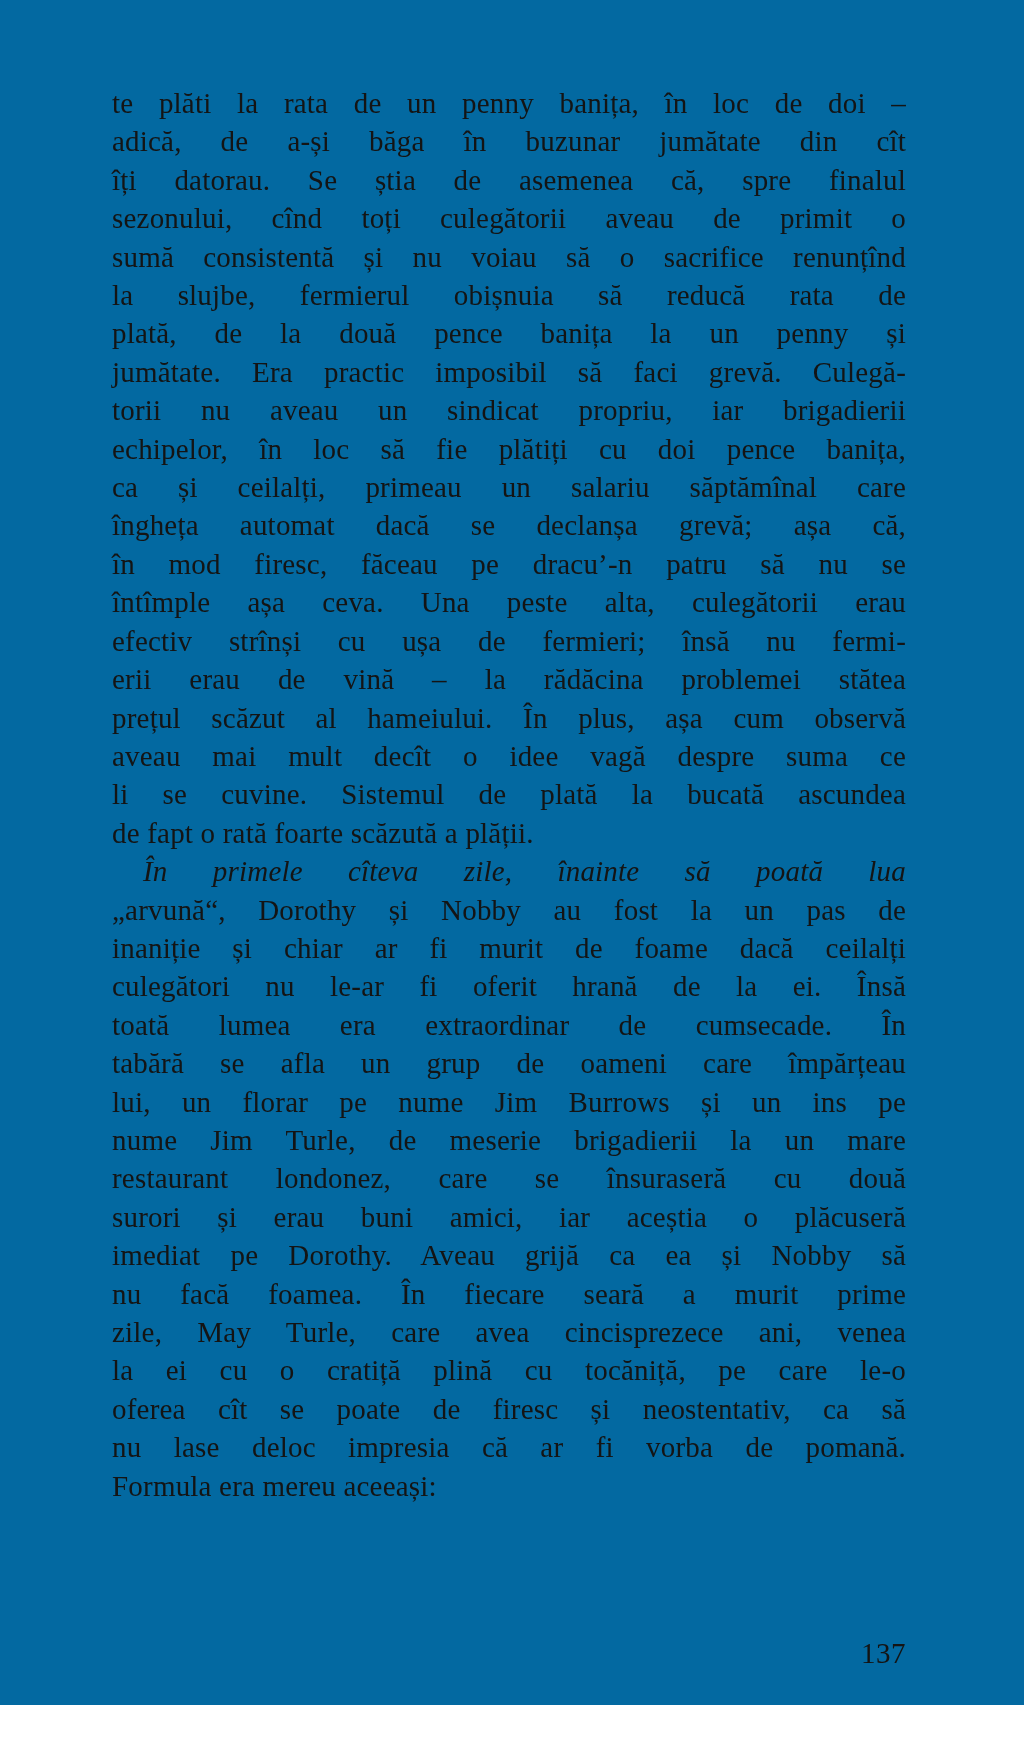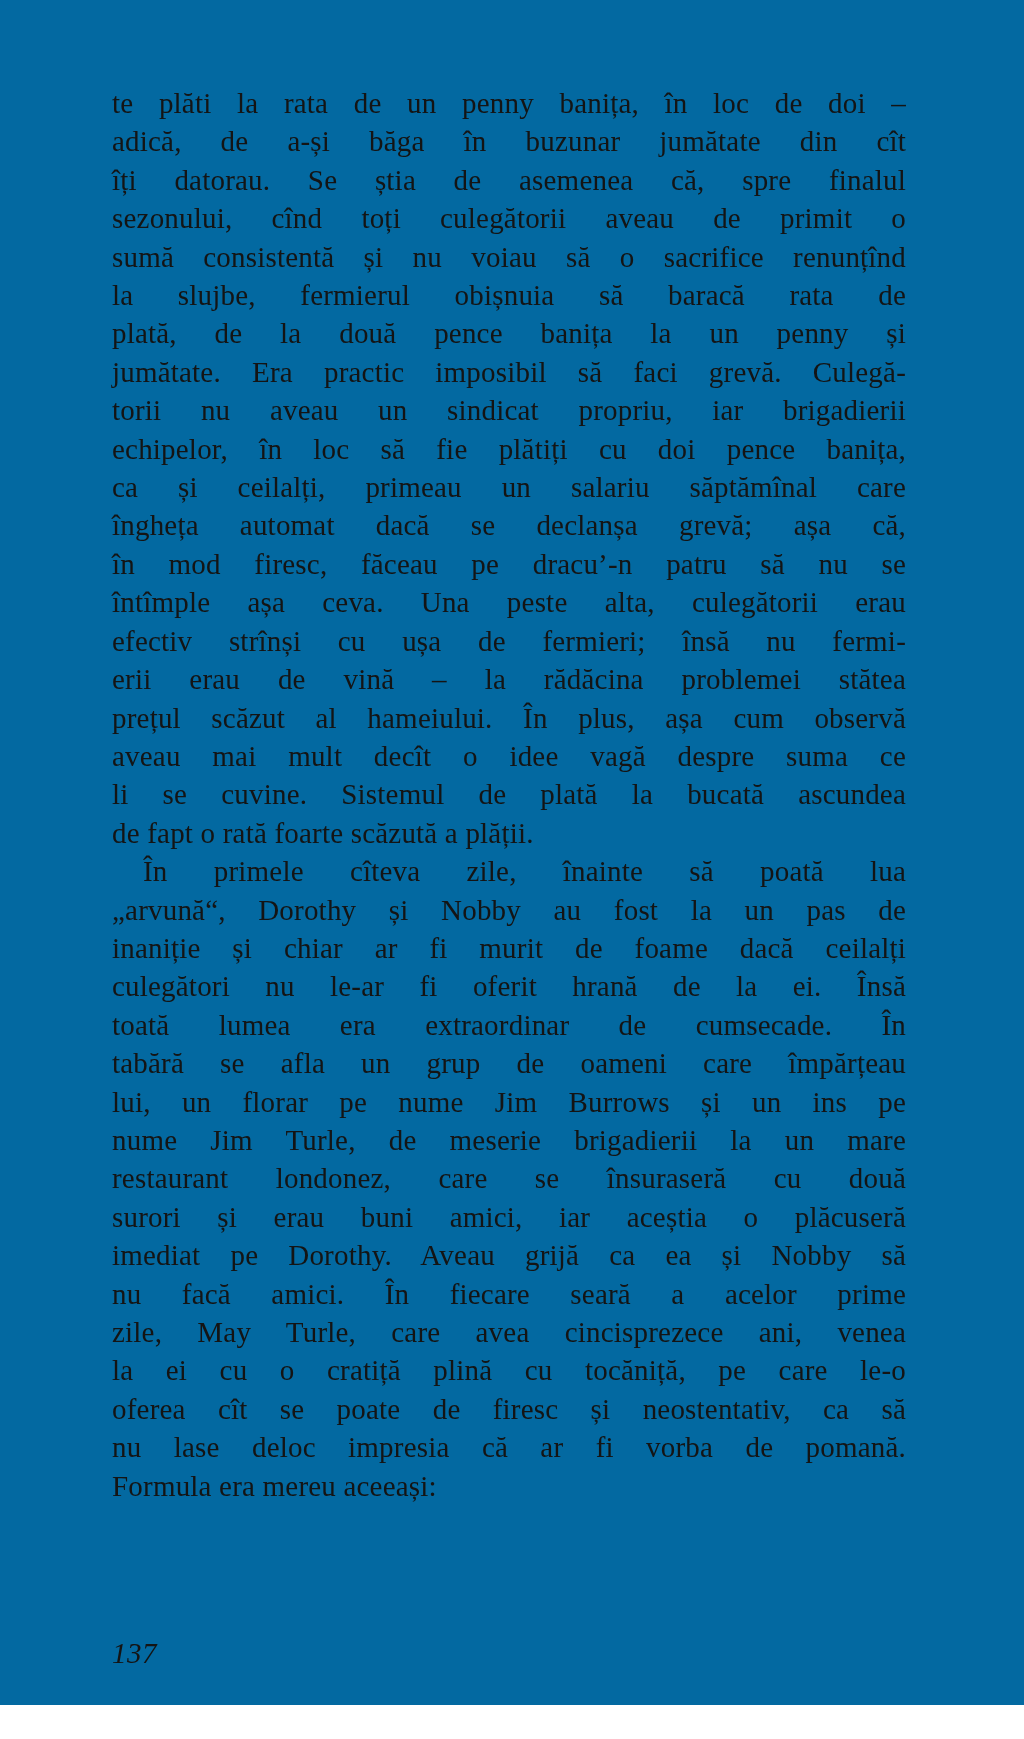--- a/index.html
+++ b/index.html
@@ -28,43 +28,44 @@
   .line {
     text-align: justify;
     text-align-last: justify;
     white-space: normal;
   }
   .line.last {
     text-align-last: left;
   }
   .line.indent {
     text-indent: 31px;
+    font-style: italic;
   }
   .page-number {
     position: absolute;
     top: 1634px;
     left: 112px;
     width: 794px;
+    text-align: right;
     font-size: 29px;
     line-height: 38px;
     letter-spacing: 0.5px;
-    font-style: italic;
   }
 </style>
 </head>
 <body>
 
 <div class="page">
   <div class="text-block" id="text-block">
       <div class="line">te plăti la rata de un penny banița, în loc de doi –</div>
       <div class="line">adică, de a-și băga în buzunar jumătate din cît</div>
       <div class="line">îți datorau. Se știa de asemenea că, spre finalul</div>
       <div class="line">sezonului, cînd toți culegătorii aveau de primit o</div>
       <div class="line">sumă consistentă și nu voiau să o sacrifice renunțînd</div>
-      <div class="line">la slujbe, fermierul obișnuia să baracă rata de</div>
+      <div class="line">la slujbe, fermierul obișnuia să reducă rata de</div>
       <div class="line">plată, de la două pence banița la un penny și</div>
       <div class="line">jumătate. Era practic imposibil să faci grevă. Culegă-</div>
       <div class="line">torii nu aveau un sindicat propriu, iar brigadierii</div>
       <div class="line">echipelor, în loc să fie plătiți cu doi pence banița,</div>
       <div class="line">ca și ceilalți, primeau un salariu săptămînal care</div>
       <div class="line">îngheța automat dacă se declanșa grevă; așa că,</div>
       <div class="line">în mod firesc, făceau pe dracu’-n patru să nu se</div>
       <div class="line">întîmple așa ceva. Una peste alta, culegătorii erau</div>
       <div class="line">efectiv strînși cu ușa de fermieri; însă nu fermi-</div>
       <div class="line">erii erau de vină – la rădăcina problemei stătea</div>
@@ -76,21 +77,21 @@
       <div class="line">„arvună“, Dorothy și Nobby au fost la un pas de</div>
       <div class="line">inaniție și chiar ar fi murit de foame dacă ceilalți</div>
       <div class="line">culegători nu le-ar fi oferit hrană de la ei. Însă</div>
       <div class="line">toată lumea era extraordinar de cumsecade. În</div>
       <div class="line">tabără se afla un grup de oameni care împărțeau</div>
       <div class="line">lui, un florar pe nume Jim Burrows și un ins pe</div>
       <div class="line">nume Jim Turle, de meserie brigadierii la un mare</div>
       <div class="line">restaurant londonez, care se însuraseră cu două</div>
       <div class="line">surori și erau buni amici, iar aceștia o plăcuseră</div>
       <div class="line">imediat pe Dorothy. Aveau grijă ca ea și Nobby să</div>
-      <div class="line">nu facă amici. În fiecare seară a acelor prime</div>
+      <div class="line">nu facă foamea. În fiecare seară a murit prime</div>
       <div class="line">zile, May Turle, care avea cincisprezece ani, venea</div>
       <div class="line">la ei cu o cratiță plină cu tocăniță, pe care le-o</div>
       <div class="line">oferea cît se poate de firesc și neostentativ, ca să</div>
       <div class="line">nu lase deloc impresia că ar fi vorba de pomană.</div>
       <div class="line last">Formula era mereu aceeași:</div>
     </div>
   <div class="page-number">137</div>
 </div>
 
 </body></html>

